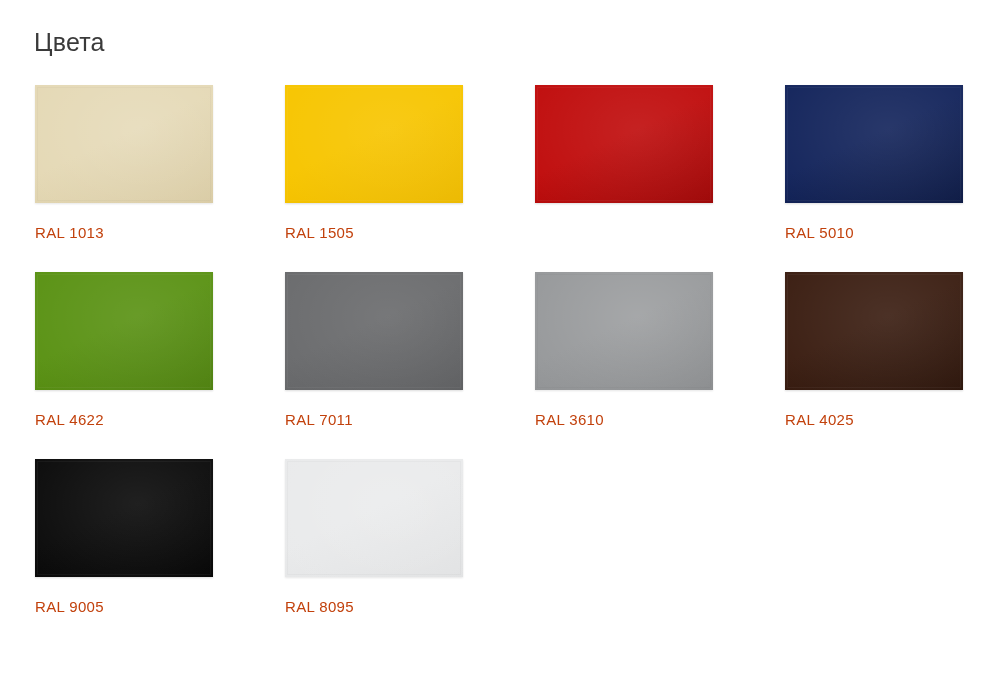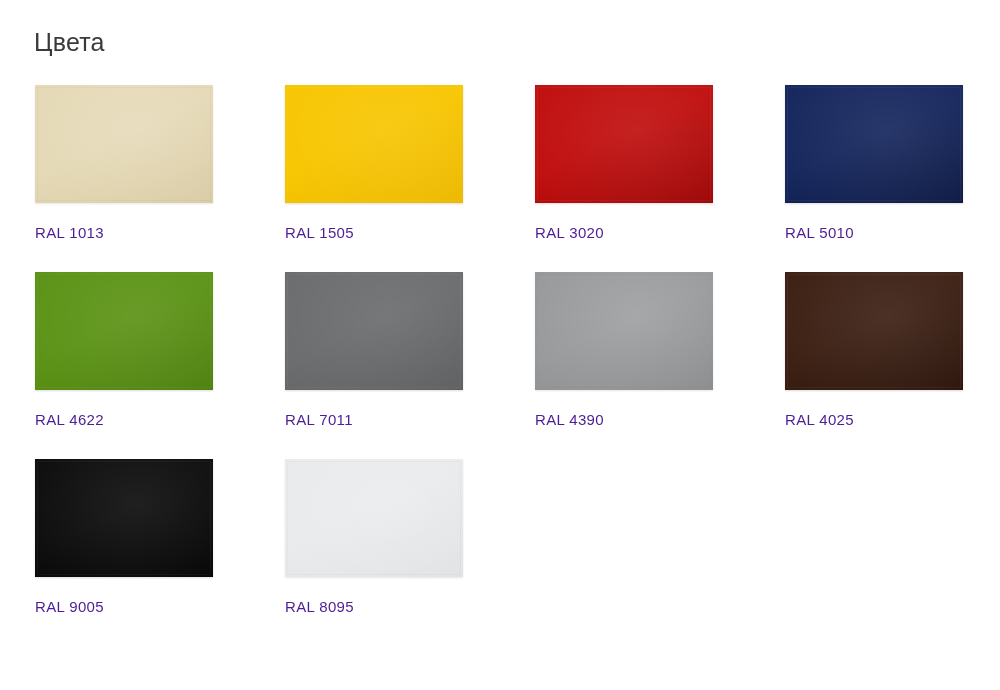--- a/index.html
+++ b/index.html
@@ -98,21 +98,21 @@
         rgba(0,0,0,0.040) 100%);
   }
   .swatch-chip.light-chip::before {
     border-color: rgba(0,0,0,0.025);
   }
 
   .swatch-label {
     margin-top: 21px;
     font-size: 15px;
     font-weight: 400;
-    color: #4c1d95;
+    color: #c2410c;
     letter-spacing: 0.35px;
     line-height: 18px;
     white-space: nowrap;
   }
 </style>
 </head>
 <body>
 
 <div class="page">
 
@@ -122,37 +122,36 @@
       <div class="swatch-cell">
         <div class="swatch-chip light-chip" style="background: linear-gradient(155deg, rgb(228, 216, 180) 0%, rgb(228, 216, 180) 45%, rgb(217, 203, 164) 100%);"></div>
         <div class="swatch-label">RAL 1013</div>
       </div>
       <div class="swatch-cell">
         <div class="swatch-chip" style="background: linear-gradient(155deg, rgb(247, 197, 0) 0%, rgb(247, 197, 0) 45%, rgb(236, 185, 0) 100%);"></div>
         <div class="swatch-label">RAL 1505</div>
       </div>
       <div class="swatch-cell">
         <div class="swatch-chip" style="background: linear-gradient(155deg, rgb(192, 13, 13) 0%, rgb(192, 13, 13) 45%, rgb(157, 7, 7) 100%);"></div>
-        <div class="swatch-label">RAL 3020</div>
       </div>
       <div class="swatch-cell">
         <div class="swatch-chip" style="background: linear-gradient(155deg, rgb(20, 37, 92) 0%, rgb(20, 37, 92) 45%, rgb(13, 26, 68) 100%);"></div>
         <div class="swatch-label">RAL 5010</div>
       </div>
       <div class="swatch-cell">
         <div class="swatch-chip" style="background: linear-gradient(155deg, rgb(90, 146, 20) 0%, rgb(90, 146, 20) 45%, rgb(78, 128, 15) 100%);"></div>
         <div class="swatch-label">RAL 4622</div>
       </div>
       <div class="swatch-cell">
         <div class="swatch-chip" style="background: linear-gradient(155deg, rgb(106, 107, 109) 0%, rgb(106, 107, 109) 45%, rgb(94, 95, 97) 100%);"></div>
         <div class="swatch-label">RAL 7011</div>
       </div>
       <div class="swatch-cell">
         <div class="swatch-chip light-chip" style="background: linear-gradient(155deg, rgb(149, 151, 153) 0%, rgb(149, 151, 153) 45%, rgb(138, 140, 142) 100%);"></div>
-        <div class="swatch-label">RAL 4390</div>
+        <div class="swatch-label">RAL 3610</div>
       </div>
       <div class="swatch-cell">
         <div class="swatch-chip" style="background: linear-gradient(155deg, rgb(59, 30, 18) 0%, rgb(59, 30, 18) 45%, rgb(44, 21, 11) 100%);"></div>
         <div class="swatch-label">RAL 4025</div>
       </div>
       <div class="swatch-cell">
         <div class="swatch-chip" style="background: linear-gradient(155deg, rgb(11, 11, 11) 0%, rgb(11, 11, 11) 45%, rgb(5, 5, 5) 100%);"></div>
         <div class="swatch-label">RAL 9005</div>
       </div>
       <div class="swatch-cell">

